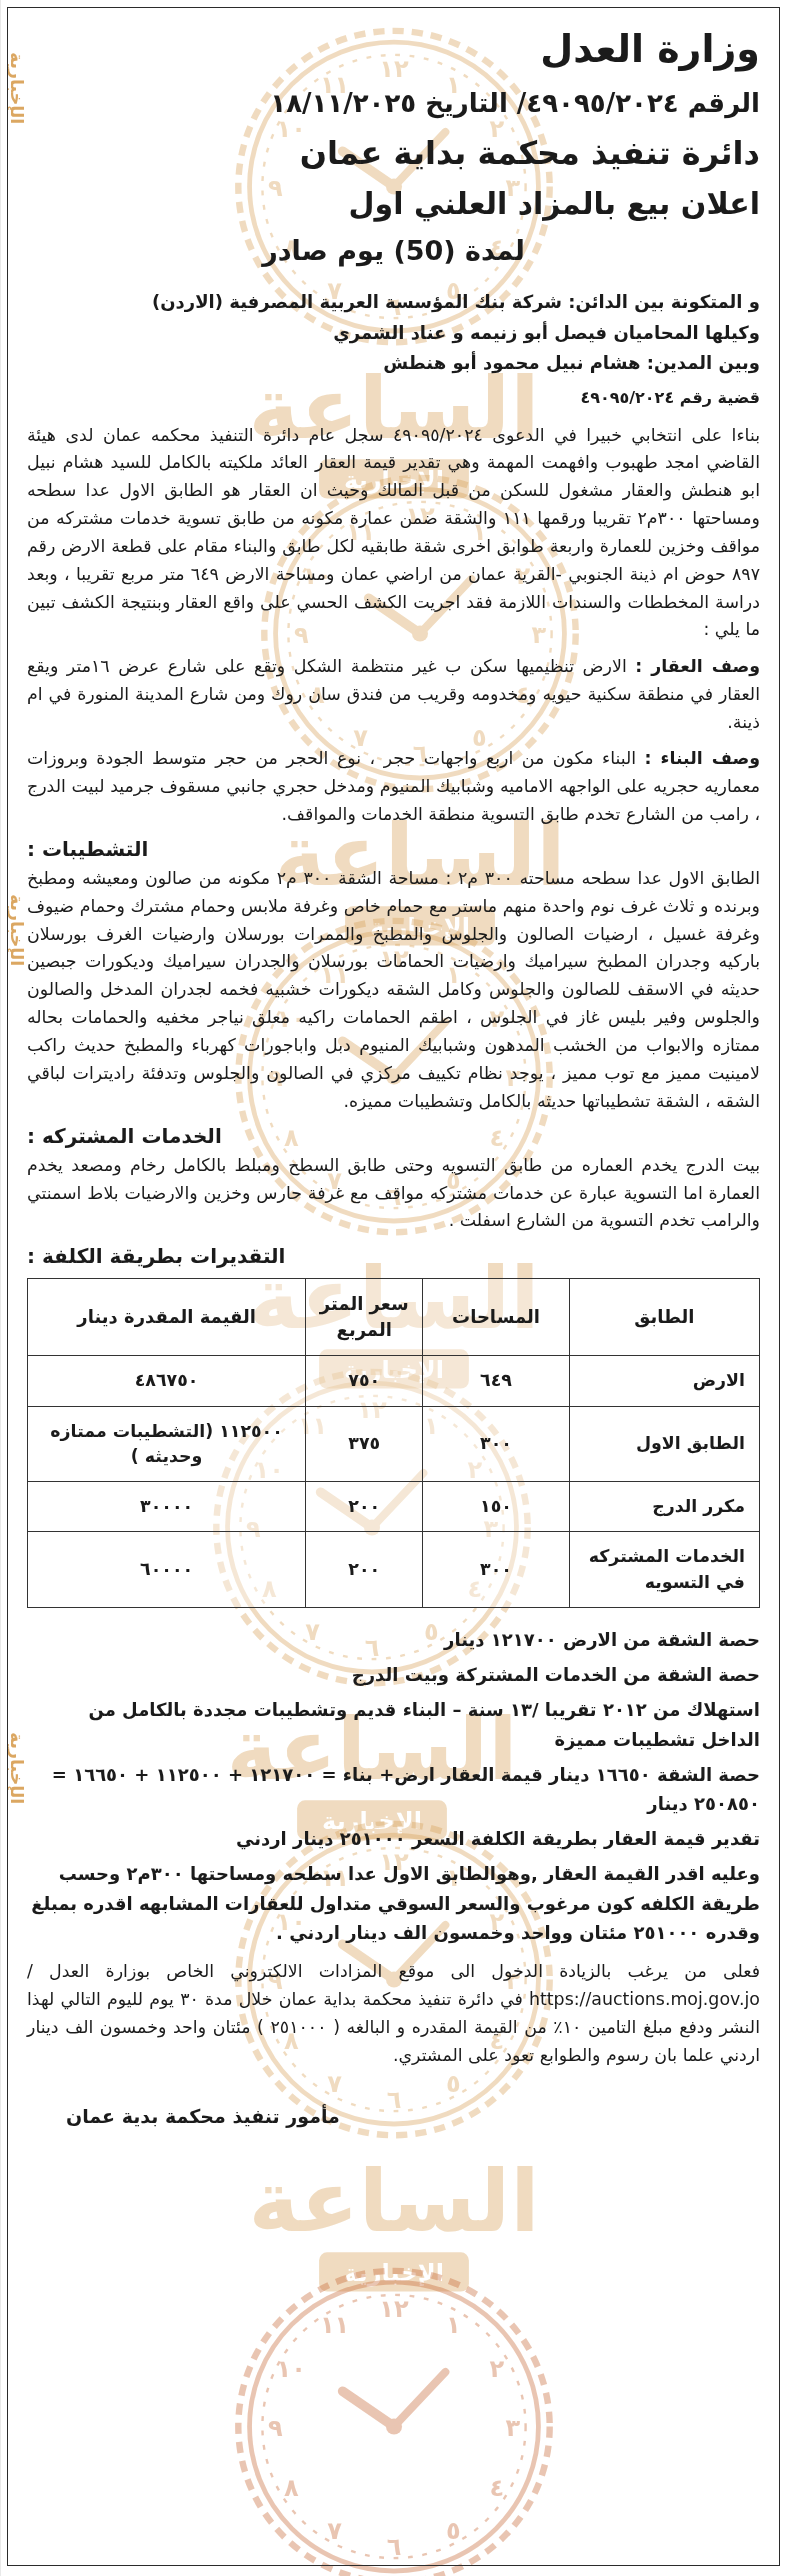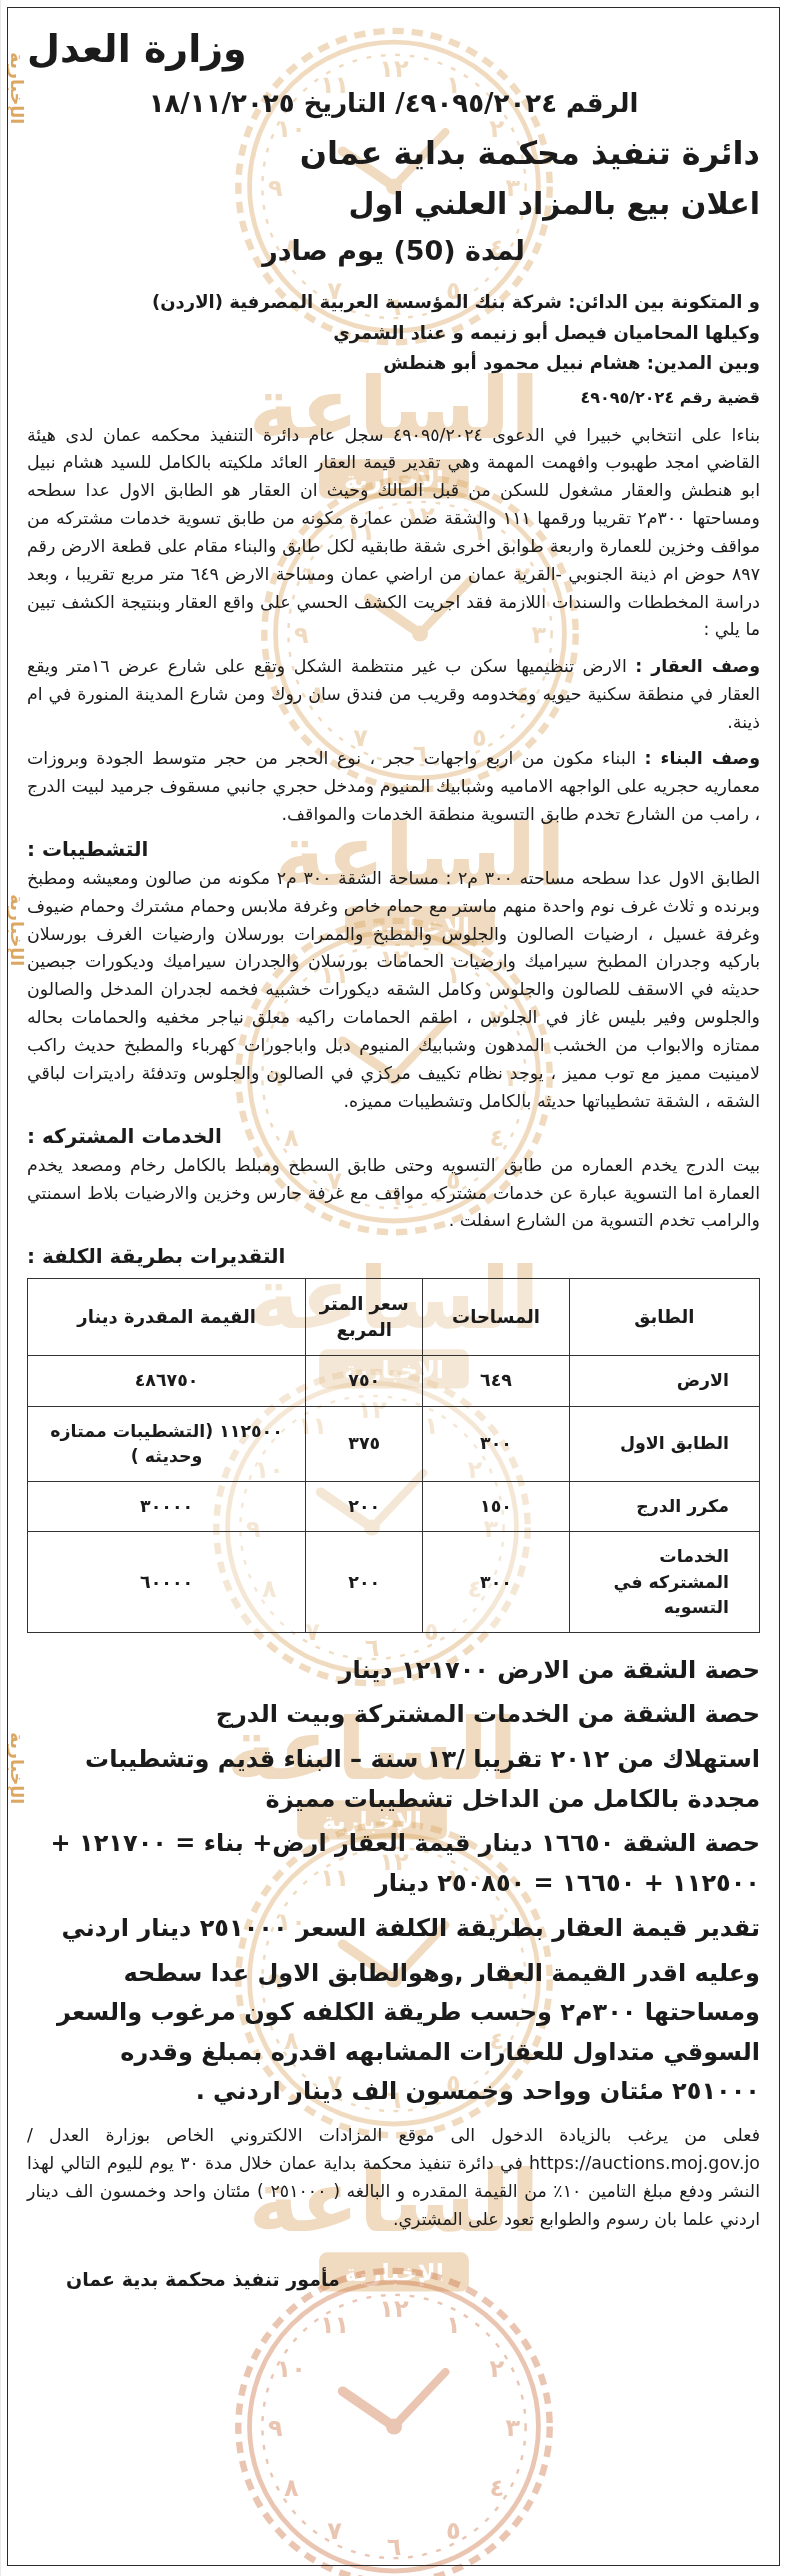--- a/index.html
+++ b/index.html
@@ -22,41 +22,41 @@
   .wm-side {
     position:absolute; left:7px; writing-mode:vertical-rl;
     font-size:17.4px; font-weight:bold; color:#d08a2e; opacity:.75; letter-spacing:1.7px;
   }
   .wm-side1 { top:52px; } .wm-side2 { top:894px; } .wm-side3 { top:1732px; }
   
   .frame {
     position:relative; z-index:1; margin:7px; min-height:2559px;
     border:1.7px solid #2b2b2b; padding:12px 19px 15.6px;
   }
-  .h-ministry { font-size:38px; font-weight:bold; text-align:left; margin:7px 0 17.4px; }
-  .h-ref      { font-size:26px; font-weight:bold; text-align:center; margin-bottom:15.6px; }
+  .h-ministry { font-size:38px; font-weight:bold; text-align:right; margin:7px 0 17.4px; }
+  .h-ref      { font-size:26px; font-weight:bold; text-align:right; margin-bottom:15.6px; }
   .h-dept     { font-size:32px; font-weight:bold; text-align:right; margin-bottom:14px; }
   .h-ann      { font-size:30px; font-weight:bold; text-align:right; margin-bottom:14px; }
   .h-dur      { font-size:27px; font-weight:bold; text-align:center; margin-bottom:21px; }
   .party-line { font-size:18px; font-weight:bold; line-height:1.7; text-align:right; }
   .case-line  { font-size:16px; font-weight:bold; margin:5.2px 0 10.4px; }
   .para { font-size:17.4px; line-height:1.6; text-align:justify; margin-bottom:8.7px; }
   .lbl  { font-weight:bold; }
   .section-heading { font-size:20px; font-weight:bold; margin:5.2px 0 3.5px; text-align:left; }
   
   table { width:100%; border-collapse:collapse; margin:10.4px 0 17.4px; background:rgba(255,255,255,.35); }
   col.c1{width:26%;} col.c2{width:20%;} col.c3{width:16%;} col.c4{width:38%;}
   th, td {
     border:1.7px solid #333; padding:12px 8.7px; font-weight:bold;
     font-size:17.4px; text-align:center; vertical-align:middle; line-height:1.45;
   }
   thead th { font-size:18px; }
-  tbody td:first-child { text-align:right; padding-right:30px; }
-  
-  .valuation-line { font-size:24px; font-weight:bold; line-height:1.65; text-align:right; margin-bottom:5.2px; }
+  tbody td:first-child { text-align:right; padding-right:14px; }
+  
+  .valuation-line { font-size:18px; font-weight:bold; line-height:1.65; text-align:right; margin-bottom:5.2px; }
   .closing { font-size:17.4px; line-height:1.62; text-align:justify; margin-top:8.7px; }
   .closing a { color:inherit; text-decoration:none; direction:ltr; unicode-bidi:embed; }
   .signature { font-size:19px; font-weight:bold; text-align:left; margin:35px 0 7px; padding-left:39px; }
 </style>
 </head>
 <body>
 
 <svg width="0" height="0" style="position:absolute" aria-hidden="true">
   <defs>
     <g id="wm-group">

